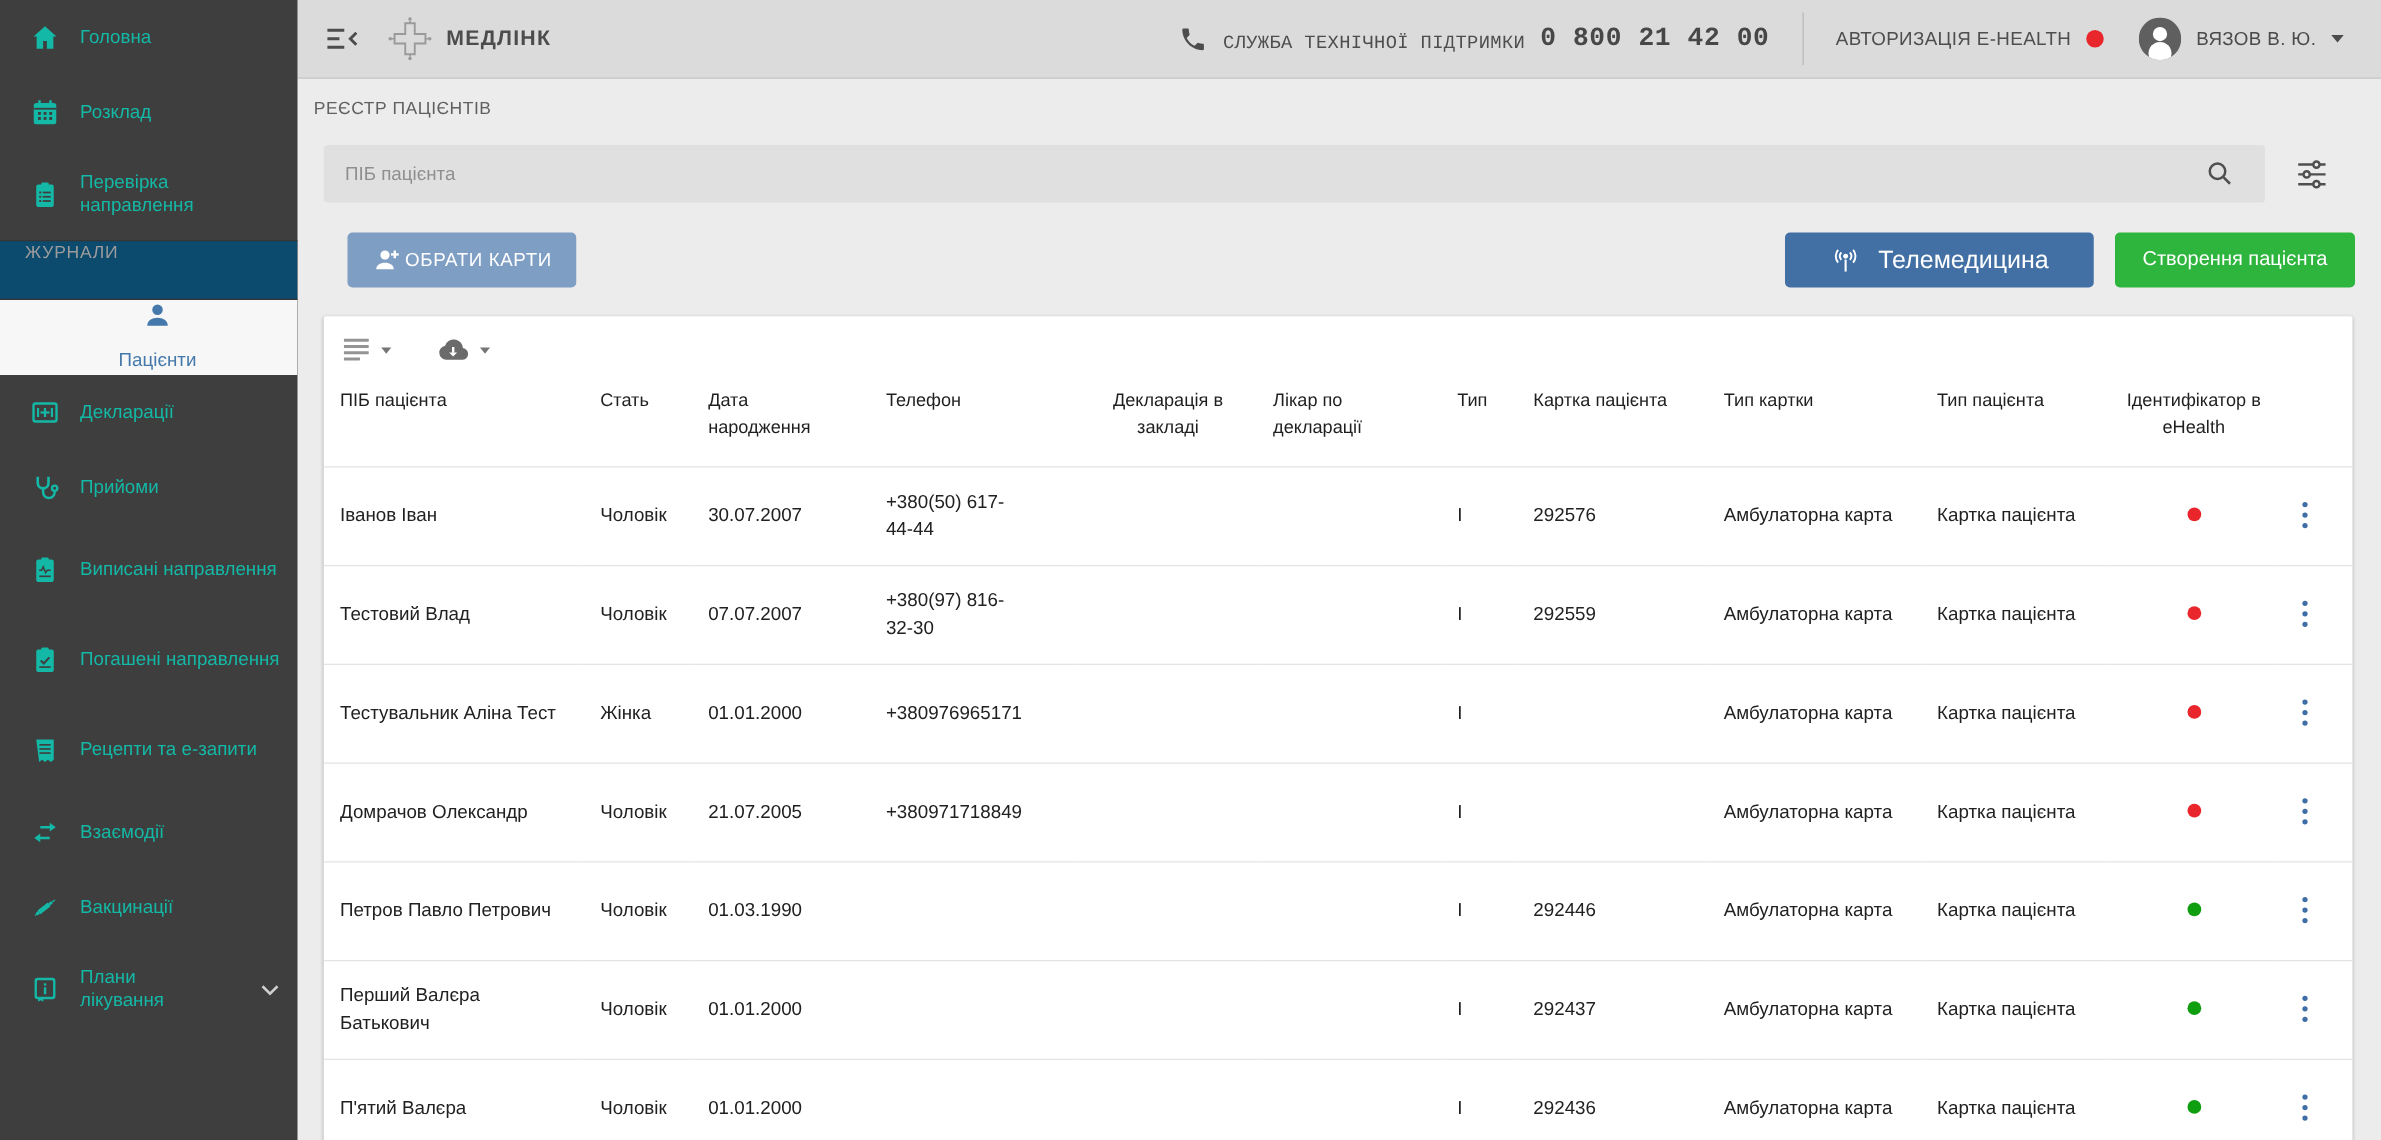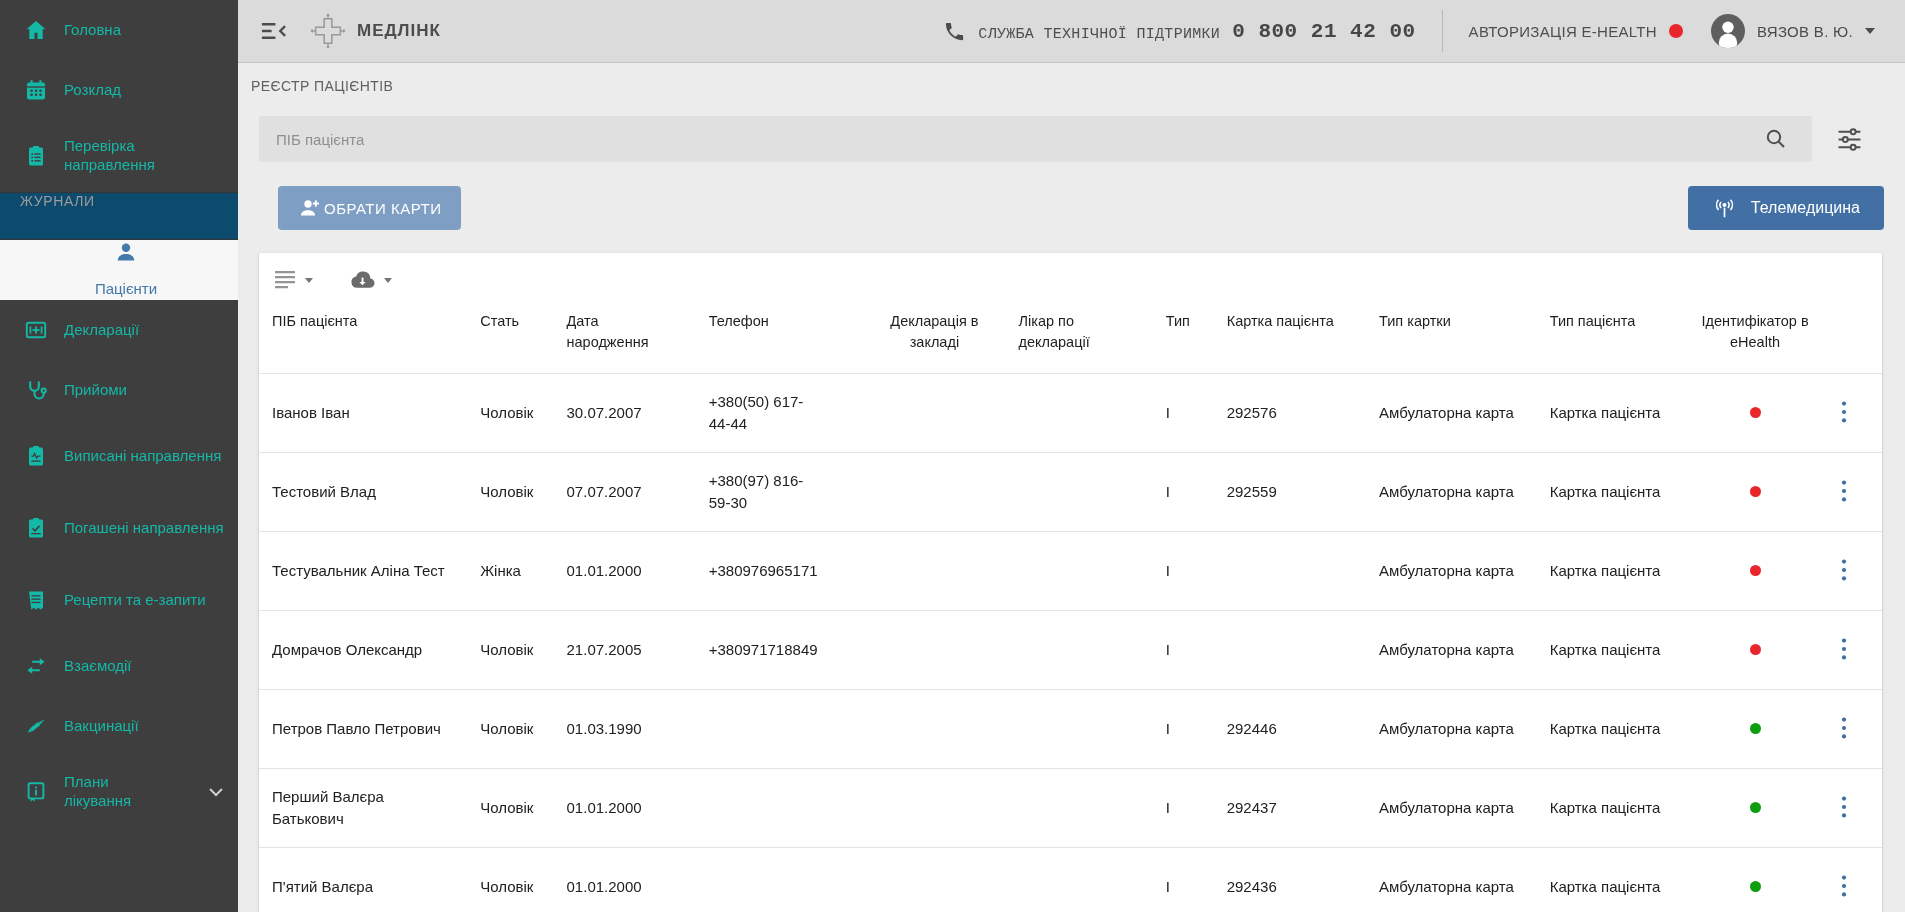--- a/index.html
+++ b/index.html
@@ -43,21 +43,21 @@
   .search-input { width:1553px; height:46px; background:#e0e0e0; border:none; border-radius:3px;
                   padding:0 52px 0 17px; font-size:15px; font-family:"Liberation Sans",sans-serif; color:#333; outline:none; }
   .search-input::placeholder { color:#8f8f8f; }
   .search-btn { position:absolute; left:1505px; top:11px; cursor:pointer; background:none; border:none; }
   .filter-btn { position:absolute; right:22px; top:11px; cursor:pointer; background:none; border:none; }
 
   .actions-row { margin:24px 21px 0 21px; height:44px; display:flex; align-items:center; }
   .btn { border:none; border-radius:4px; height:44px; display:flex; align-items:center; justify-content:center;
          color:#fff; cursor:pointer; font-family:"Liberation Sans",sans-serif; }
   .btn-slate { background:#7e9ec4; margin-left:19px; padding:0 20px; font-size:15px; letter-spacing:.5px; gap:2px; }
-  .btn-blue  { background:#4270a5; padding:0 24px; font-size:16px; gap:14px; margin-left:auto; }
+  .btn-blue  { background:#4270a5; padding:0 36px; font-size:20px; gap:14px; margin-left:auto; }
   .btn-green { background:#2db53d; padding:0 22px; font-size:16px; margin-left:17px; }
 
   
   .card { margin:23px 23px 0 21px; background:#fff; border-radius:2px; box-shadow:0 1px 3px rgba(0,0,0,.22); height:700px; overflow:hidden; }
   .card-toolbar { padding:16px 0 6px 16px; display:flex; align-items:center; gap:10px; }
   .tool-btn { background:none; border:none; display:flex; align-items:center; gap:8px; cursor:pointer; }
   .caret-sm { width:0; height:0; border-left:4.5px solid transparent; border-right:4.5px solid transparent; border-top:5.5px solid #757575; }
   .gap24 { width:16px; }
 
   table { width:100%; border-collapse:collapse; table-layout:fixed; }
@@ -309,20 +309,23 @@
           <circle cx="12" cy="8.6" r="1.9" fill="#fff"></circle>
           <rect x="11.2" y="11.2" width="1.6" height="9.2" fill="#fff"></rect>
           <g stroke="#fff" stroke-width="1.5" fill="none">
             <path d="M8.7 11.5a4.6 4.6 0 0 1 0-5.8"></path>
             <path d="M15.3 5.7a4.6 4.6 0 0 1 0 5.8"></path>
             <path d="M6.2 13.5a7.8 7.8 0 0 1 0-9.8"></path>
             <path d="M17.8 3.7a7.8 7.8 0 0 1 0 9.8"></path>
           </g>
         </svg>
       <span>Телемедицина</span>
+    </button>
+    <button class="btn btn-green">
+      <span>Створення пацієнта</span>
     </button>
   </div>
 
   <section class="card">
     <div class="card-toolbar">
       <button class="tool-btn">
         <svg width="22" height="20" viewBox="0 0 22 20" fill="#949494">
             <rect y="1" width="20" height="2.3" rx=".5"></rect>
             <rect y="6" width="20" height="2.3" rx=".5"></rect>
             <rect y="11" width="20" height="2.3" rx=".5"></rect>
@@ -398,21 +401,21 @@
                   <circle cx="4" cy="20.4" r="2.1"></circle>
                 </svg>
               </button>
             </td>
           </tr>
 
           <tr>
             <td class="name-cell">Тестовий Влад</td>
             <td>Чоловік</td>
             <td>07.07.2007</td>
-            <td class="phone-cell">+380(97) 816-59-30</td>
+            <td class="phone-cell">+380(97) 816-32-30</td>
             <td class="c-center"></td>
             <td></td>
             <td>I</td>
             <td>292559</td>
             <td>Амбулаторна карта</td>
             <td>Картка пацієнта</td>
             <td class="c-center">
               <span class="status-dot red"></span>
             </td>
             <td>

